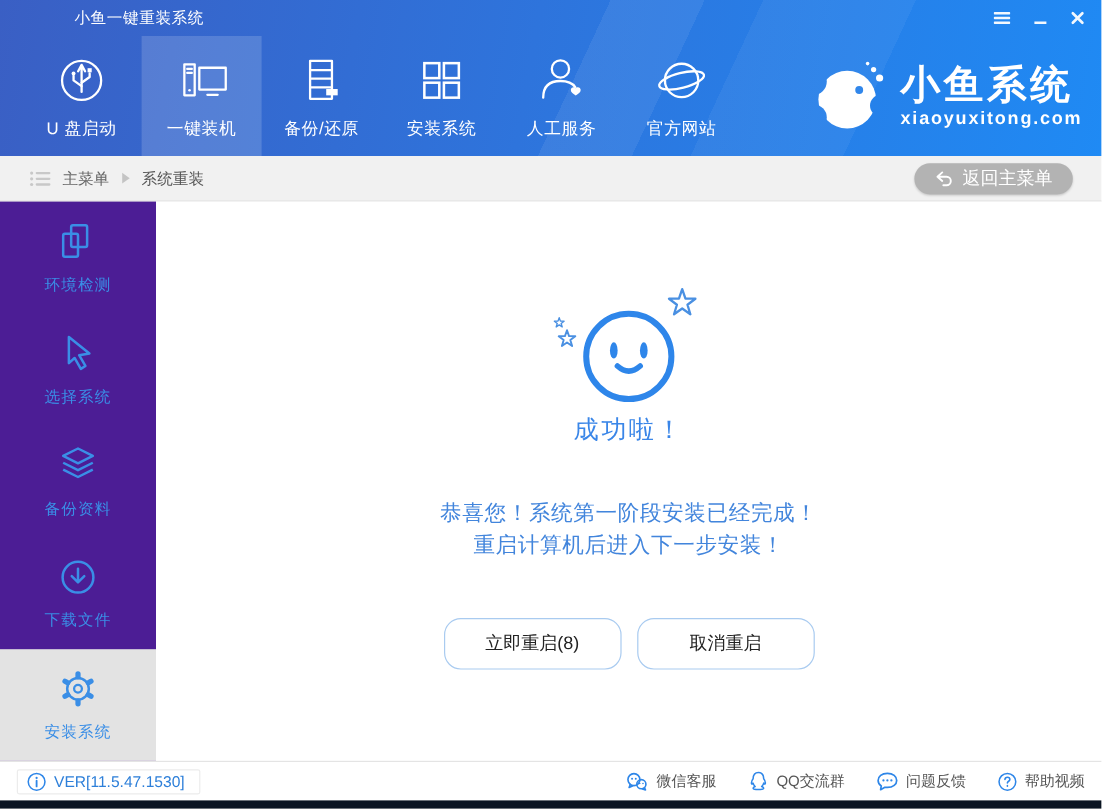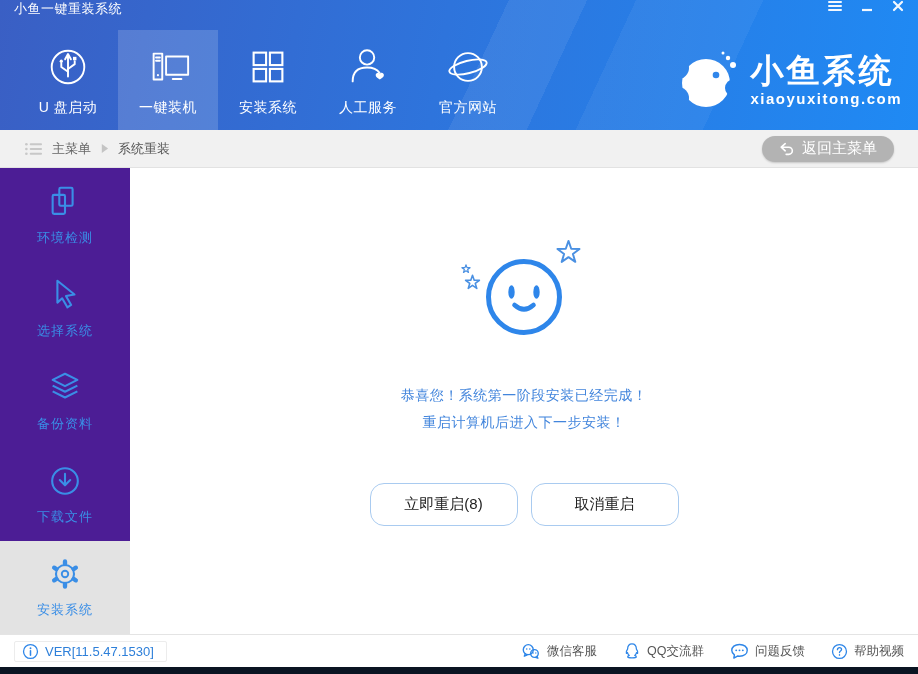--- a/index.html
+++ b/index.html
@@ -15,21 +15,21 @@
     height: 130px; position: relative; flex: 0 0 130px;
     background: linear-gradient(100deg, #3a5fc4 0%, #2e74dc 48%, #1f8af4 100%);
     overflow: hidden; color: #fff;
   }
   .hdr::before {
     content: ""; position: absolute; inset: 0; pointer-events: none;
     background: linear-gradient(115deg, transparent 52%, rgba(255,255,255,0.07) 52%,
       rgba(255,255,255,0.07) 60%, transparent 60%, transparent 65%,
       rgba(255,255,255,0.05) 65%, rgba(255,255,255,0.05) 78%, transparent 78%);
   }
-  .titlebar { height: 30px; display: flex; align-items: flex-start; padding: 0 14px; position: relative; z-index: 2; }
+  .titlebar { height: 30px; display: flex; align-items: center; padding: 0 14px; position: relative; z-index: 2; margin-left: 48px; }
   .app-title { font-size: 13px; letter-spacing: 0.5px; }
   .win-controls { margin-left: auto; display: flex; align-items: center; gap: 19px; }
   .wc { display: inline-flex; align-items: center; cursor: pointer; opacity: 0.95; }
   .nav { height: 100px; display: flex; align-items: stretch; padding-left: 18px; position: relative; z-index: 2; }
   .nav-item {
     width: 100px; display: flex; flex-direction: column; align-items: center;
     justify-content: center; gap: 9px; cursor: pointer;
   }
   .nav-item.active { background: rgba(255,255,255,0.16); }
   .nav-ico { height: 46px; display: flex; align-items: center; justify-content: center; }
@@ -60,21 +60,21 @@
   }
   .side-item.active { background: #e3e3e3; }
   .side-label { font-size: 13px; letter-spacing: 1px; }
 
   .content { flex: 1; background: #fff; display: flex; flex-direction: column; align-items: center; }
   .smiley-wrap { margin-top: 86px; position: relative; width: 86px; height: 86px; }
   .star-big   { position: absolute; left: 74px;  top: -15px; }
   .star-small { position: absolute; left: -17px; top: 20px; }
   .star-tiny  { position: absolute; left: -20px; top: 10px; }
   .success-title { margin-top: 4px; font-size: 21px; color: #3a86e8; letter-spacing: 2px; }
-  .msg { margin-top: 42px; text-align: center; font-size: 14px; color: #4285dc; line-height: 27px; letter-spacing: 0.5px; font-family: Liberation Serif, serif; }
+  .msg { margin-top: 42px; text-align: center; font-size: 18px; color: #4285dc; line-height: 27px; letter-spacing: 0.5px; font-family: Liberation Serif, serif; }
   .btn-row { margin-top: 47px; display: flex; gap: 13px; }
   .pill-btn {
     width: 148px; height: 43px; border-radius: 14px; border: 1px solid #a9cbf0;
     background: #fff; font-size: 15px; color: #222; cursor: pointer; font-family: inherit;
   }
 
   
   .footer {
     height: 27px; flex: 0 0 27px; background: #fff; border-top: 1px solid #e4e4e4;
     display: flex; align-items: center; padding: 16px 14px;
@@ -142,20 +142,32 @@
             <path d="M11.5 14 h4 M11.5 17.5 h4"></path>
             <rect x="22" y="13" width="23" height="19"></rect>
             <path d="M29 36.5 h9"></path>
           </g>
           <circle cx="13.5" cy="32.5" r="1.1" fill="#fff"></circle>
           </svg>
         </span>
         <span class="nav-label">一键装机</span>
       </div>
 
+      <div class="nav-item">
+        <span class="nav-ico">
+          <svg width="46" height="46" viewBox="0 0 48 48">
+              <g fill="none" stroke="#fff" stroke-width="2" stroke-linejoin="round">
+            <rect x="14" y="7" width="19" height="33"></rect>
+            <path d="M14 15 h19 M14 22.5 h19 M14 30 h19"></path>
+          </g>
+          <rect x="28" y="31.5" width="10" height="5.5" fill="#fff"></rect>
+          </svg>
+        </span>
+        <span class="nav-label">备份/还原</span>
+      </div>
 
       <div class="nav-item">
         <span class="nav-ico">
           <svg width="46" height="46" viewBox="0 0 48 48">
               <g fill="none" stroke="#fff" stroke-width="2.2">
             <rect x="9" y="9" width="13" height="13"></rect>
                 <rect x="26" y="9" width="13" height="13"></rect>
             <rect x="9" y="26" width="13" height="13"></rect>
                 <rect x="26" y="26" width="13" height="13"></rect>
           </g>
@@ -325,20 +337,21 @@
         <span>
           <svg width="86" height="86" viewBox="0 0 86 86">
             <circle cx="43" cy="43" r="35.5" fill="none" stroke="#2e86ea" stroke-width="5"></circle>
             <ellipse cx="30.5" cy="38" rx="3.2" ry="6.8" fill="#2e86ea"></ellipse>
             <ellipse cx="55.5" cy="38" rx="3.2" ry="6.8" fill="#2e86ea"></ellipse>
             <path d="M33.5 51 Q43 59.5 52.5 51" fill="none" stroke="#2e86ea" stroke-width="4.6" stroke-linecap="round"></path>
           </svg>
         </span>
       </div>
 
+      <div class="success-title">成功啦！</div>
 
       <div class="msg">
         <div>恭喜您！系统第一阶段安装已经完成！</div>
         <div>重启计算机后进入下一步安装！</div>
       </div>
 
       <div class="btn-row">
         <button class="pill-btn">立即重启(8)</button>
         <button class="pill-btn">取消重启</button>
       </div>

